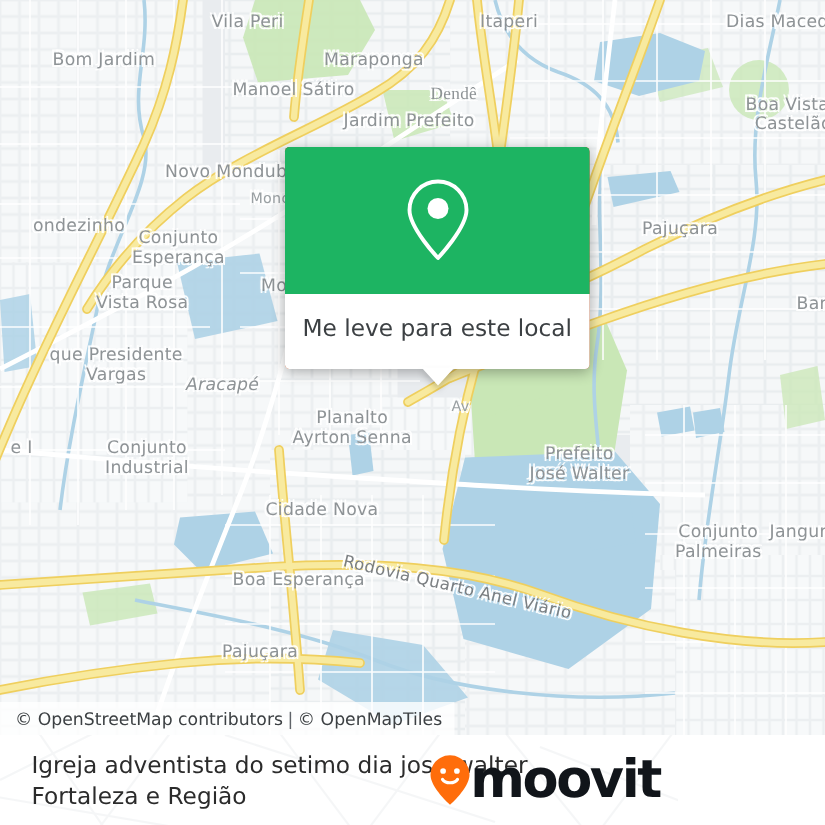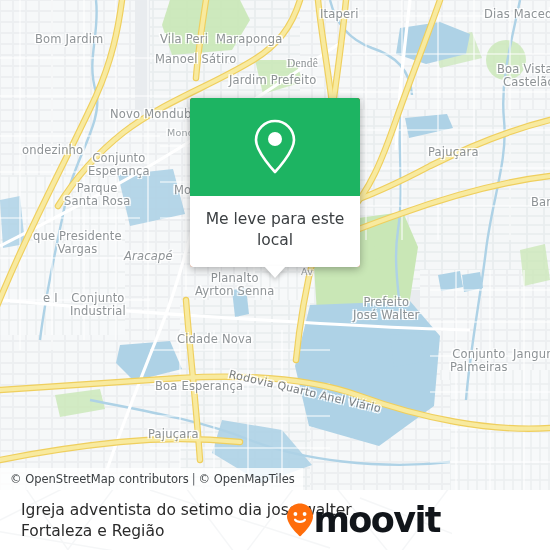--- a/index.html
+++ b/index.html
@@ -52,21 +52,21 @@
     color: #7b7f82;
     font-size: 11px;
     letter-spacing: .3px;
   }
 
   
   #popup {
     position: absolute;
     left: 190px;
     top: 98px;
-    width: 170px;
+    width: 203px;
     border-radius: 3px;
     background: #c2410c;
     box-shadow: 0 2px 9px rgba(0,0,0,0.32);
     overflow: visible;
   }
   #popup-header {
     height: 98px;
     border-top-left-radius: 3px;
     border-top-right-radius: 3px;
     display: flex;
@@ -276,47 +276,47 @@
         <path d="M550 120 C510 130, 470 146, 430 166 C400 182, 370 196, 340 206"></path>
         <path d="M0 390 C60 386, 120 382, 180 378 C250 374, 310 378, 360 396 C420 418, 490 432, 550 428"></path>
         <path d="M0 460 C40 452, 80 446, 120 442 C160 438, 200 438, 240 442"></path>
         <path d="M206 0 C202 26, 198 52, 196 78"></path>
         <path d="M186 300 C190 352, 196 404, 200 460"></path>
       </g>
     </svg>
 
     <div id="map-labels">
         <div class="map-label" style="left: 35px; top: 33px;">Bom Jardim</div>
-        <div class="map-label" style="left: 160px; top: 8px; margin-top: 25px;">Vila Peri</div>
+        <div class="map-label" style="left: 141px; top: 8px;">Vila Peri</div>
         <div class="map-label" style="left: 216px; top: 33px;">Maraponga</div>
         <div class="map-label" style="left: 320px; top: 8px;">Itaperi</div>
         <div class="map-label" style="left: 484px; top: 8px;">Dias Macedo</div>
         <div class="map-label" style="left: 155px; top: 53px;">Manoel Sátiro</div>
         <div class="map-label" style="left: 287px; top: 57px; font-family: Liberation Serif, serif;">Dendê</div>
         <div class="map-label" style="left: 229px; top: 74px;">Jardim Prefeito</div>
         <div class="map-label" style="left: 497px; top: 63px; white-space: pre;">Boa Vista /
 Castelão</div>
         <div class="map-label" style="left: 110px; top: 108px;">Novo Mondubim</div>
         <div class="map-label small" style="left: 167px; top: 126px;">Mondubim</div>
         <div class="map-label" style="left: 174px; top: 184px;">Mond</div>
         <div class="map-label" style="left: 428px; top: 146px;">Pajuçara</div>
         <div class="map-label" style="left: 22px; top: 144px; text-align: center;">ondezinho</div>
         <div class="map-label" style="left: 88px; top: 152px; white-space: pre;">Conjunto
 Esperança</div>
         <div class="map-label" style="left: 64px; top: 182px; white-space: pre;">Parque
-Santa Rosa</div>
+Vista Rosa</div>
         <div class="map-label" style="left: 531px; top: 196px;">Barro</div>
         <div class="map-label" style="left: 33px; top: 230px; white-space: pre;">que Presidente
 Vargas</div>
         <div class="map-label" style="left: 124px; top: 250px; font-style: italic;">Aracapé</div>
         <div class="map-label" style="left: 195px; top: 272px; white-space: pre;">Planalto
 Ayrton Senna</div>
         <div class="map-label" style="left: 70px; top: 292px; white-space: pre;">Conjunto
 Industrial</div>
-        <div class="map-label" style="left: 7px; top: 292px; margin-left: 36px;">e I</div>
+        <div class="map-label" style="left: 7px; top: 292px;">e I</div>
         <div class="map-label" style="left: 177px; top: 309px; margin-top: 24px;">Cidade Nova</div>
         <div class="map-label" style="left: 353px; top: 296px; white-space: pre;">Prefeito
 José Walter</div>
         <div class="map-label" style="left: 450px; top: 348px; white-space: pre;">Conjunto
 Palmeiras</div>
         <div class="map-label" style="left: 513px; top: 348px;">Jangurussu</div>
         <div class="map-label" style="left: 155px; top: 380px;">Boa Esperança</div>
         <div class="map-label" style="left: 148px; top: 428px;">Pajuçara</div>
         <div class="map-label small" style="left: 301px; top: 265px;">Av</div>
         <div class="map-label road" style="left: 305px; top: 385px; transform: translateX(-50%) rotate(13deg);">Rodovia Quarto Anel Viário</div>

